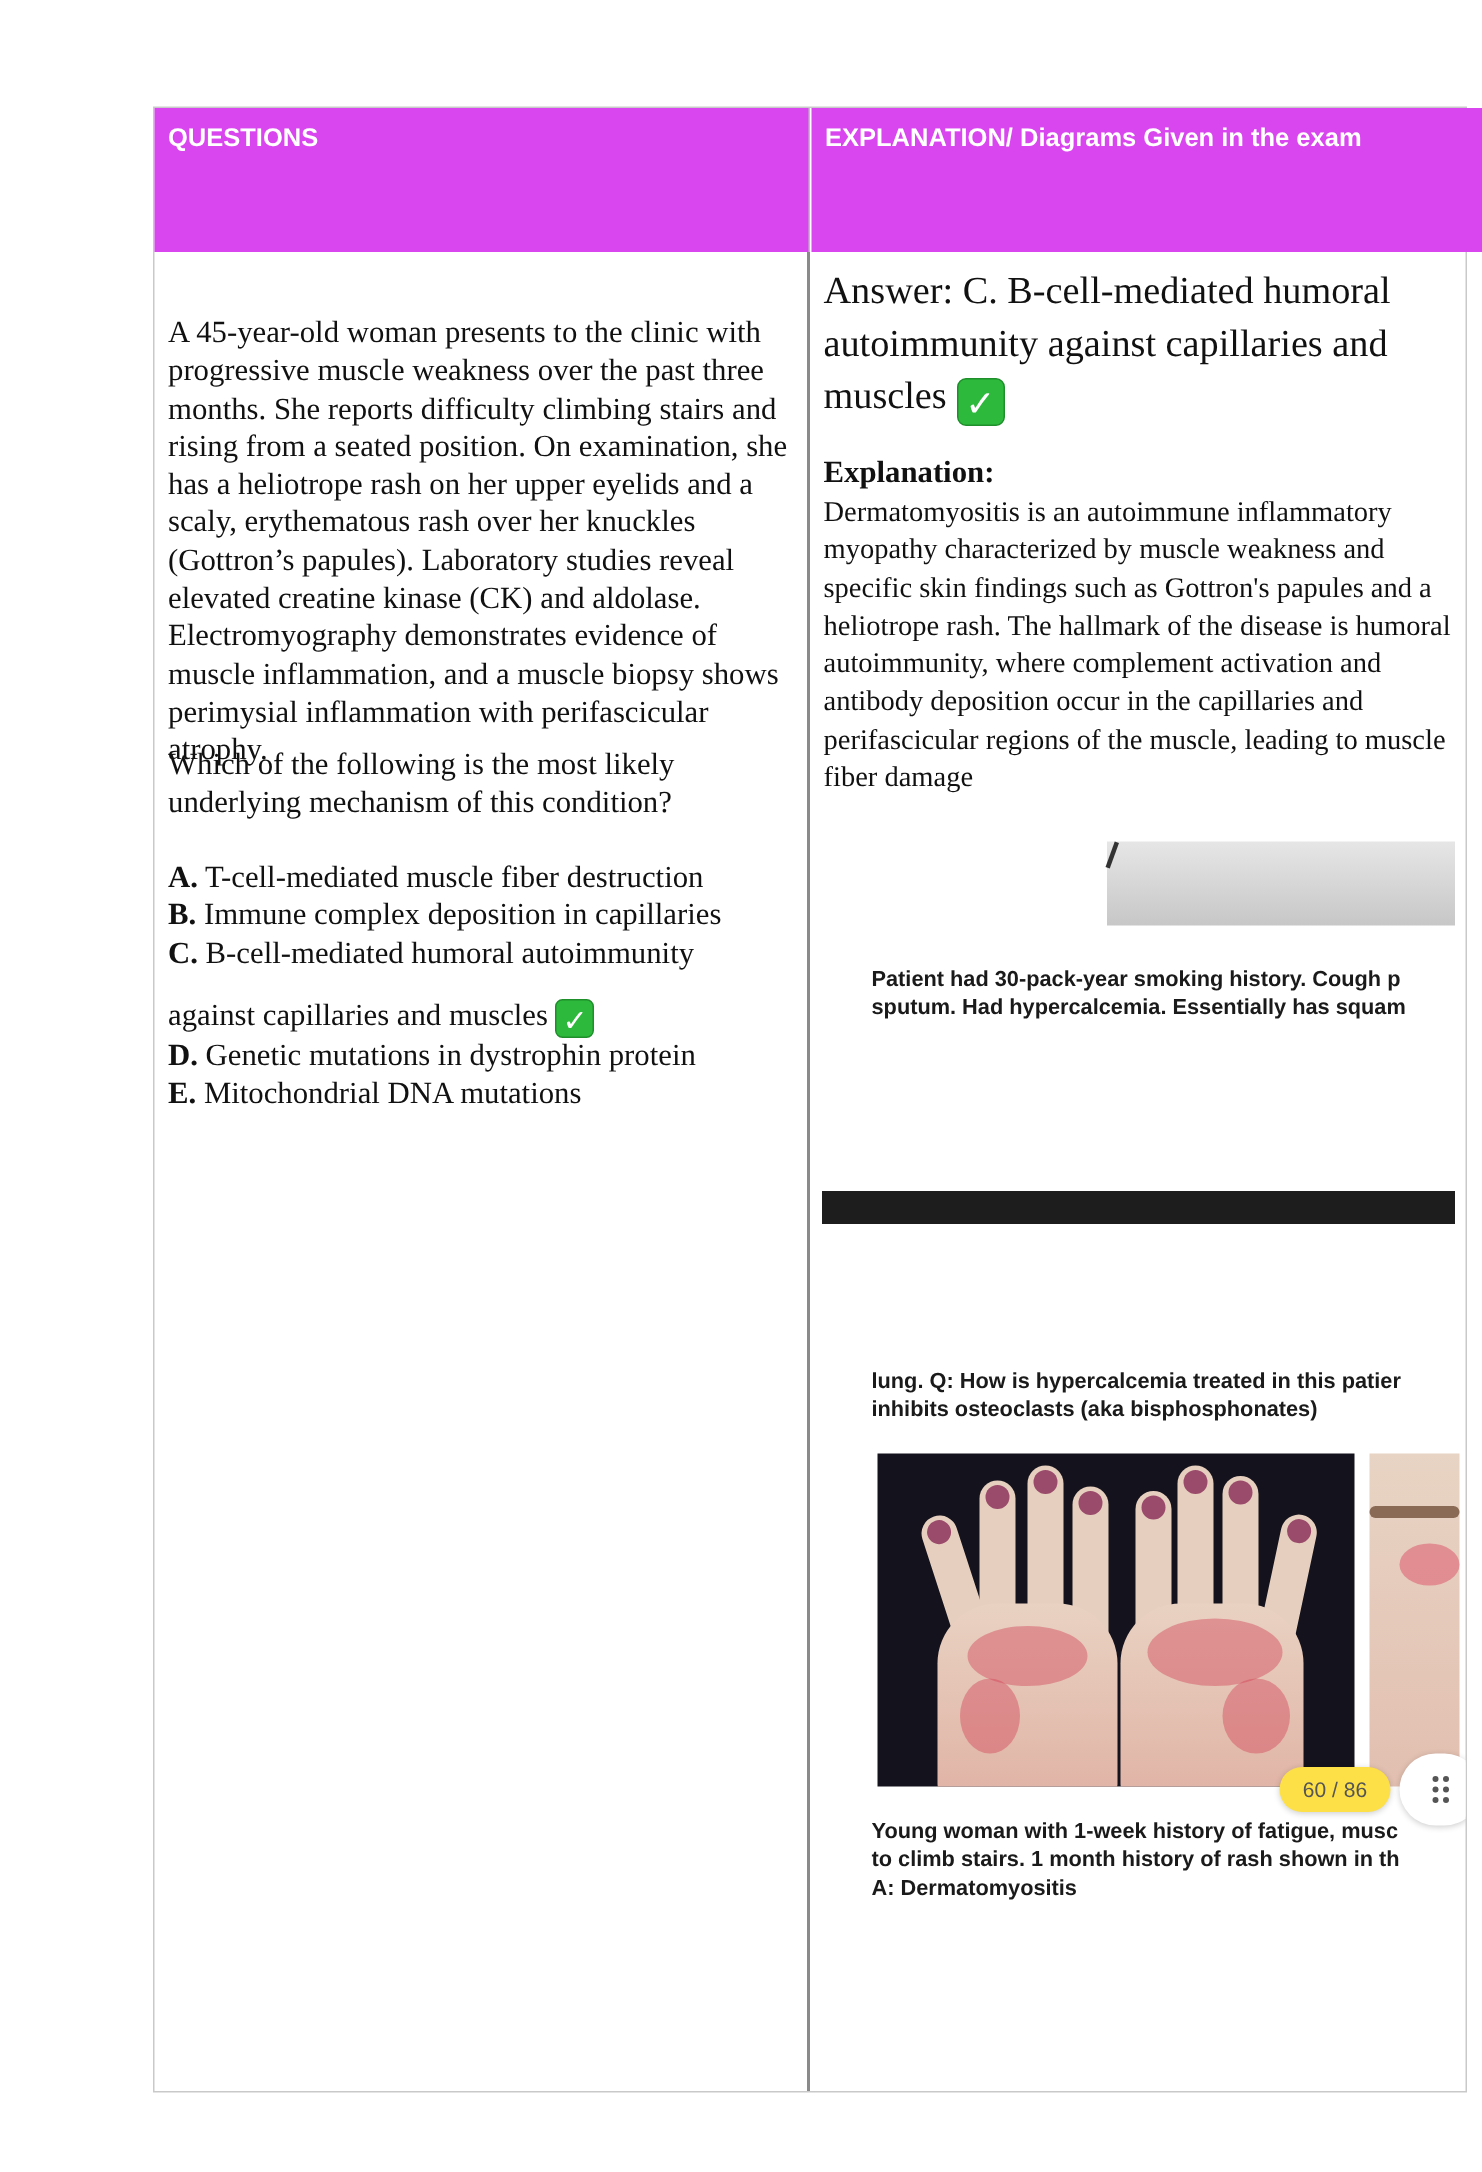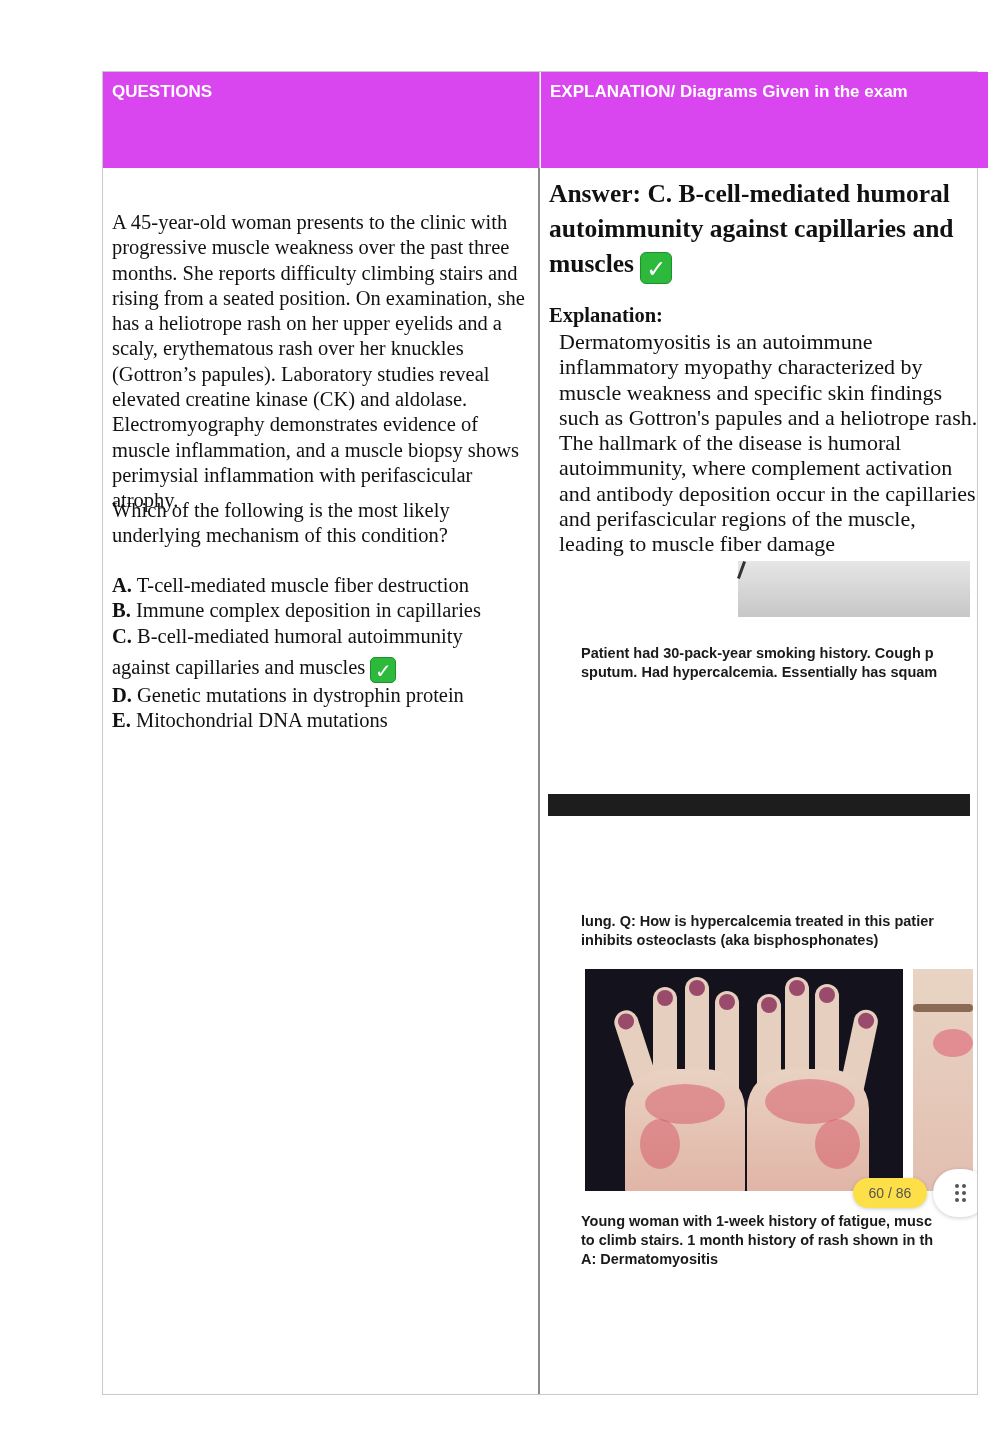--- a/index.html
+++ b/index.html
@@ -12,30 +12,30 @@
   .hdr.q { left: 0; width: 437px; border-right: 1px solid #bfbfbf; }
   .hdr.e { left: 438px; width: 476px; }
 
   .col-q { position: absolute; left: 0; top: 96px; width: 437px; height: 1226px; border-right: 2px solid #8a8a8a; }
   .col-e { position: absolute; left: 438px; top: 96px; width: 436px; height: 1226px; overflow: hidden; }
 
   .stem { position: absolute; left: 9px; top: 6px; width: 425px; font-size: 20.5px; line-height: 25.3px; margin-top: 36px; }
   .question { position: absolute; left: 9px; top: 330px; width: 425px; font-size: 20.5px; line-height: 25.3px; }
   .options { position: absolute; left: 9px; top: 405px; width: 425px; font-size: 20.5px; line-height: 25.3px; }
   .options b { font-weight: bold; }
-  .opt-c2 { margin-top: 6px; display: block; }
+  .opt-c2 { margin-top: 16px; display: block; }
 
   .check { display: inline-block; width: 26px; height: 26px; background: #2db93c; border-radius: 5px;
            color: #fff; font-family: "DejaVu Sans", sans-serif; font-size: 20px; line-height: 26px;
            text-align: center; vertical-align: -4px; border: 1px solid #1f8f2b; }
   .check.big { width: 32px; height: 32px; font-size: 24px; line-height: 32px; vertical-align: -5px; border-radius: 6px; }
 
-  .answer { position: absolute; left: 8px; top: 8px; width: 425px; font-weight: bold; font-size: 25.5px; line-height: 35px; }
+  .answer { position: absolute; left: 8px; top: 8px; width: 425px; font-weight: normal; font-size: 25.5px; line-height: 35px; }
   .expl-title { position: absolute; left: 8px; top: 136px; font-weight: bold; font-size: 20.5px; }
-  .expl-body { position: absolute; left: 18px; top: 161px; width: 425px; font-size: 22px; line-height: 25.3px; }
+  .expl-body { position: absolute; left: 8px; top: 161px; width: 425px; font-size: 19px; line-height: 25.3px; }
 
   .img-top { position: absolute; left: 197px; top: 393px; width: 232px; height: 56px;
              background: linear-gradient(180deg, #e6e6e6, #c7c7c7); }
   .img-top::before { content: ""; position: absolute; left: 2px; top: 0; width: 3px; height: 18px; background: #333; transform: rotate(20deg); }
   .sans-cap { position: absolute; left: 40px; font-family: "Liberation Sans", sans-serif; font-weight: bold;
               font-size: 14.5px; line-height: 19px; color: #1a1a1a; white-space: nowrap; width: 390px; overflow: hidden; }
   .cap1 { top: 476px; }
   .black-bar { position: absolute; left: 7px; top: 626px; width: 422px; height: 22px; background: #1d1d1d; }
   .cap2 { top: 744px; }
 

